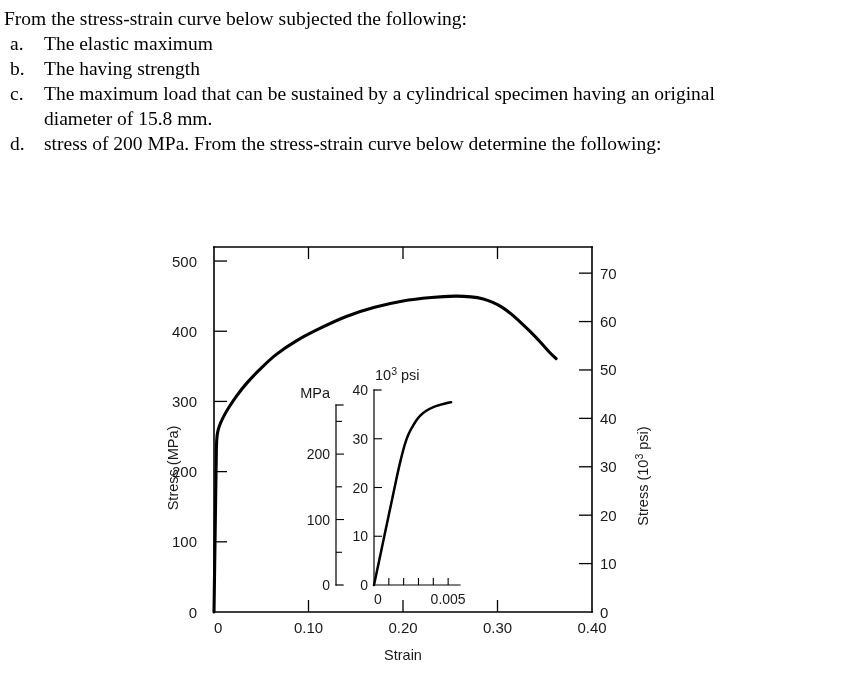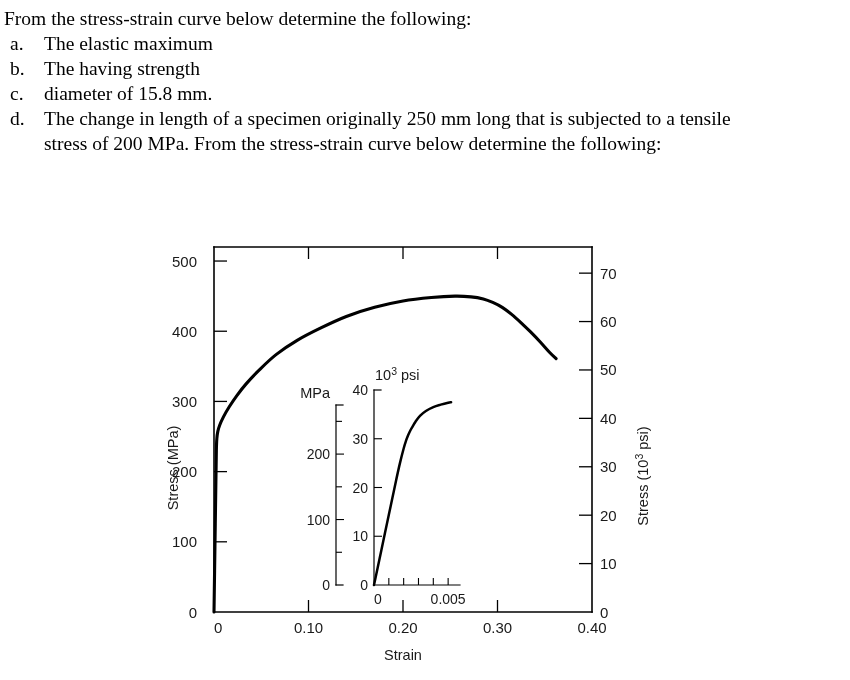--- a/index.html
+++ b/index.html
@@ -116,37 +116,37 @@
     font-size: 14.5px;
   }
   .sup {
     font-size: 10.5px;
   }
 </style>
 </head>
 <body>
 
 <div id="question-block">
-  <p class="q-intro">From the stress-strain curve below determine the following:</p>
+  <p class="q-intro">From the stress-strain curve below subjected the following:</p>
   <ul class="q-list">
     <li class="q-item">
       <span class="q-marker">a.</span>
       <span class="q-text">The elastic maximum</span>
     </li>
     <li class="q-item">
       <span class="q-marker">b.</span>
       <span class="q-text">The having strength</span>
     </li>
     <li class="q-item">
       <span class="q-marker">c.</span>
+      <span class="q-text">The maximum load that can be sustained by a cylindrical specimen having an original</span>
       <span class="q-text-cont">diameter of 15.8 mm.</span>
     </li>
     <li class="q-item">
       <span class="q-marker">d.</span>
-      <span class="q-text">The change in length of a specimen originally 250 mm long that is subjected to a tensile</span>
       <span class="q-text-cont">stress of 200 MPa. From the stress-strain curve below determine the following:</span>
     </li>
   </ul>
 </div>
 
 <div id="figure">
   <svg id="chart-svg" width="850" height="452" viewBox="0 0 850 452">
 
     <g>
       <path class="axis-line" d="M 214 19 L 592 19"></path>

